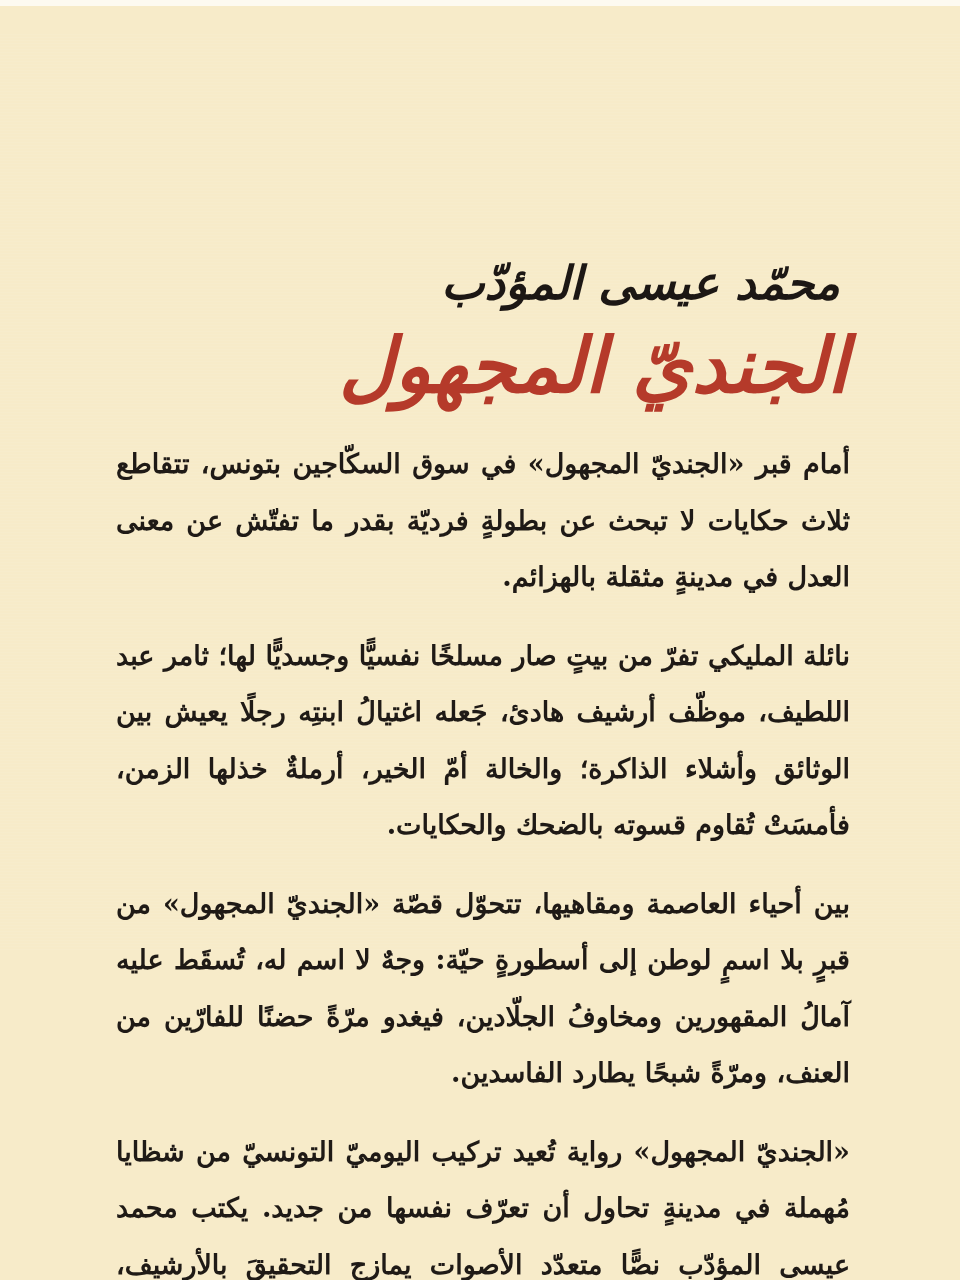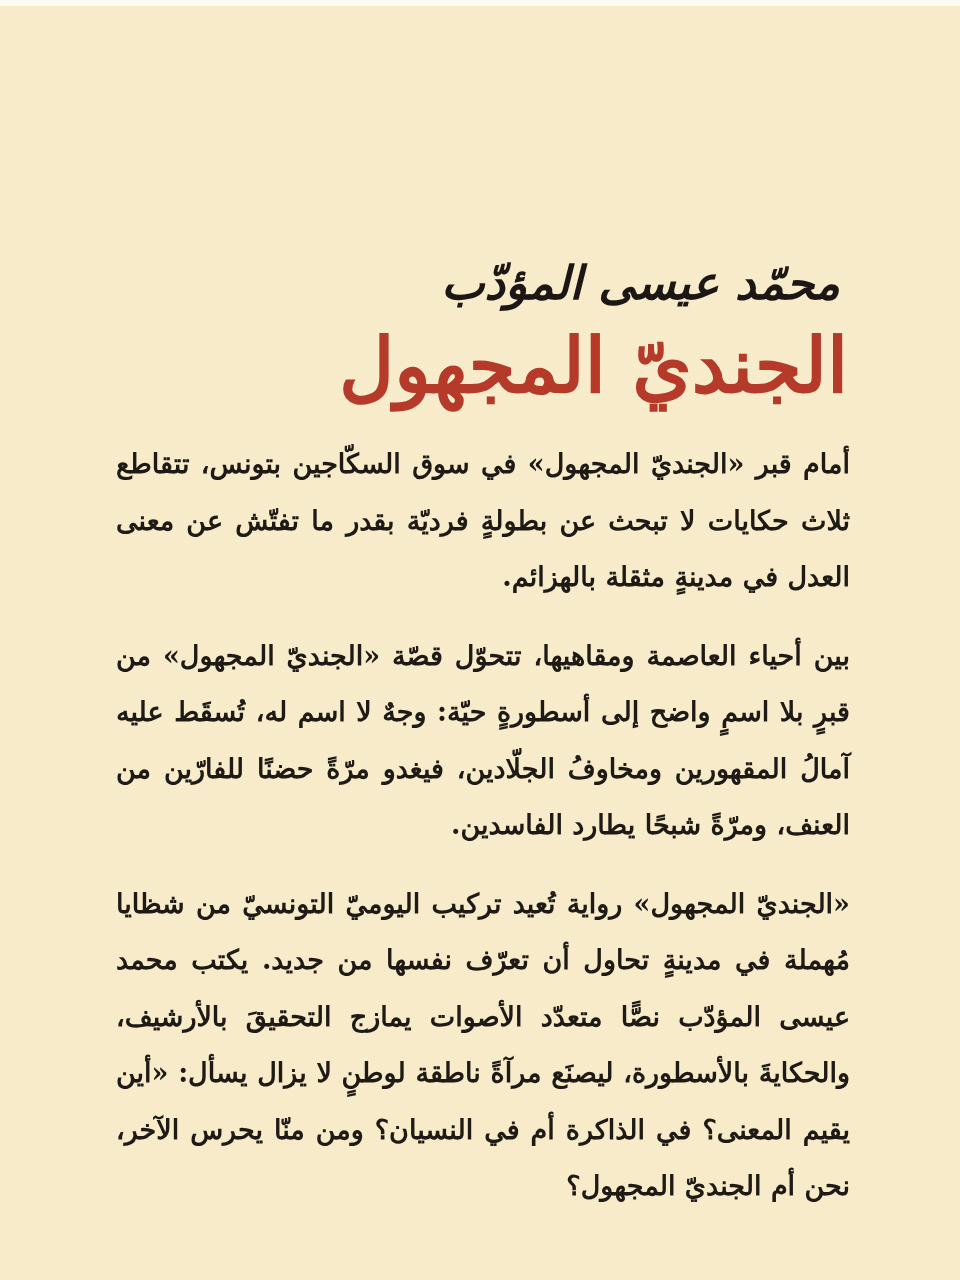--- a/index.html
+++ b/index.html
@@ -24,20 +24,21 @@
     position: absolute; right: 120px; top: 222px;
     direction: rtl;
     font-size: 46px; font-weight: bold; color: #1c1714;
     letter-spacing: -1px;
     font-style: italic;
   }
   .title {
     position: absolute; right: 112px; top: 290px;
     direction: rtl;
     font-size: 76px; font-weight: bold; color: #b53a2a;
+    font-style: italic;
     line-height: 1.1;
     text-align: right;
   }
   .body {
     position: absolute; left: 116px; top: 402px; width: 734px;
     direction: rtl;
     font-family: "DejaVu Serif", serif;
     font-size: 27px; line-height: 56.5px; color: #1f1a16;
   }
   .para {
@@ -49,16 +50,17 @@
 </style>
 </head>
 <body>
 
 <div class="top-strip"></div>
 <div class="page">
   <div class="author">محمّد عيسى المؤدّب</div>
   <div class="title">الجنديّ المجهول</div>
   <div class="body">
     <p class="para">أمام قبر «الجنديّ المجهول» في سوق السكّاجين بتونس، تتقاطع ثلاث حكايات لا تبحث عن بطولةٍ فرديّة بقدر ما تفتّش عن معنى العدل في مدينةٍ مثقلة بالهزائم.</p>
-    <p class="para">بين أحياء العاصمة ومقاهيها، تتحوّل قصّة «الجنديّ المجهول» من قبرٍ بلا اسمٍ واضح إلى أسطورةٍ حيّة: وجهٌ لا اسم له، تُسقَط عليه آمالُ المقهورين ومخاوفُ الجلّادين، فيغدو مرّةً حضنًا للفارّين من العنف، ومرّةً شبحًا يطارد الفاسدين.</p>
+    <p class="para">نائلة المليكي تفرّ من بيتٍ صار مسلخًا نفسيًّا وجسديًّا لها؛ ثامر عبد اللطيف، موظّف أرشيف هادئ، جَعله اغتيالُ ابنتِه رجلًا يعيش بين الوثائق وأشلاء الذاكرة؛ والخالة أمّ الخير، أرملةٌ خذلها الزمن، فأمسَتْ تُقاوم قسوته بالضحك والحكايات.</p>
+    <p class="para">بين أحياء العاصمة ومقاهيها، تتحوّل قصّة «الجنديّ المجهول» من قبرٍ بلا اسمٍ لوطن إلى أسطورةٍ حيّة: وجهٌ لا اسم له، تُسقَط عليه آمالُ المقهورين ومخاوفُ الجلّادين، فيغدو مرّةً حضنًا للفارّين من العنف، ومرّةً شبحًا يطارد الفاسدين.</p>
     <p class="para">«الجنديّ المجهول» رواية تُعيد تركيب اليوميّ التونسيّ من شظايا مُهملة في مدينةٍ تحاول أن تعرّف نفسها من جديد. يكتب محمد عيسى المؤدّب نصًّا متعدّد الأصوات يمازج التحقيقَ بالأرشيف، والحكايةَ بالأسطورة، ليصنَع مرآةً ناطقة لوطنٍ لا يزال يسأل: «أين يقيم المعنى؟ في الذاكرة أم في النسيان؟ ومن منّا يحرس الآخر، نحن أم الجنديّ المجهول؟</p>
   </div>
 </div>
 
 </body></html>

